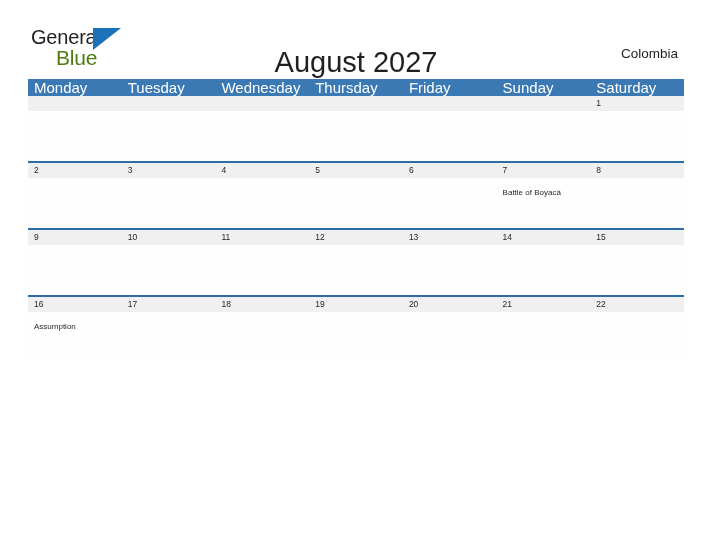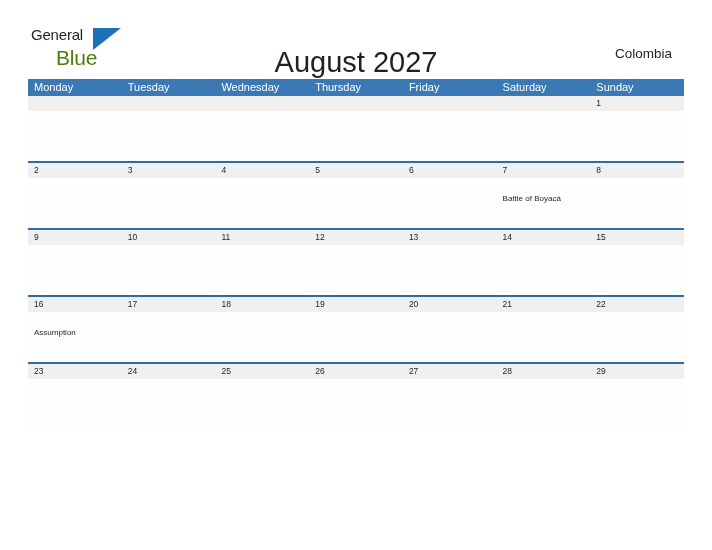--- a/index.html
+++ b/index.html
@@ -25,21 +25,21 @@
     position: absolute;
     left: 31px;
     top: 26px;
     width: 120px;
     height: 46px;
   }
   .logo-general {
     position: absolute;
     left: 0;
     top: 0;
-    font-size: 15px;
+    font-size: 20px;
     letter-spacing: -0.2px;
     color: #231f20;
     font-family: "Liberation Sans", sans-serif;
   }
   .logo-blue {
     position: absolute;
     left: 25px;
     top: 20px;
     font-size: 21px;
     letter-spacing: -0.2px;
@@ -64,21 +64,21 @@
     text-align: center;
     font-size: 29px;
     color: #231f20;
     font-weight: normal;
     font-family: "Liberation Sans", sans-serif;
     margin-top: 16px;
   }
 
   .country-label {
     position: absolute;
-    right: 40px;
+    right: 34px;
     top: 46px;
     font-size: 13.5px;
     color: #231f20;
     font-family: "Liberation Sans", sans-serif;
   }
 
   
   .calendar {
     position: absolute;
     left: 28px;
@@ -87,21 +87,21 @@
   }
 
   .weekday-row {
     display: flex;
     background: #3b79b5;
     height: 17px;
   }
   .weekday-cell {
     flex: 1 1 0;
     color: #ffffff;
-    font-size: 11px;
+    font-size: 15px;
     line-height: 17px;
     padding-left: 6px;
     box-sizing: border-box;
     font-family: "Liberation Sans", sans-serif;
     white-space: nowrap;
     overflow: hidden;
   }
 
   .week-row {
     border-top: 2px solid #2e6da4;
@@ -129,21 +129,21 @@
     padding-left: 6px;
     box-sizing: border-box;
     font-family: "Liberation Sans", sans-serif;
   }
   .day-event-cell {
     flex: 1 1 0;
     font-size: 8px;
     line-height: 13px;
     color: #231f20;
     padding-left: 6px;
-    padding-top: 14px;
+    padding-top: 8px;
     box-sizing: border-box;
     font-family: "Liberation Sans", sans-serif;
     white-space: nowrap;
     overflow: hidden;
   }
 </style>
 </head>
 <body>
 
 <div class="page-header">
@@ -160,22 +160,22 @@
 
 </div>
 
 <div class="calendar">
   <div class="weekday-row" id="weekday-row">
       <div class="weekday-cell">Monday</div>
       <div class="weekday-cell">Tuesday</div>
       <div class="weekday-cell">Wednesday</div>
       <div class="weekday-cell">Thursday</div>
       <div class="weekday-cell">Friday</div>
+      <div class="weekday-cell">Sunday</div>
       <div class="weekday-cell">Saturday</div>
-      <div class="weekday-cell">Sunday</div>
     </div>
   <div id="weeks-container">
       <div class="week-row">
         <div class="day-strip">
           <div class="day-num-cell"></div>
           <div class="day-num-cell"></div>
           <div class="day-num-cell"></div>
           <div class="day-num-cell"></div>
           <div class="day-num-cell"></div>
           <div class="day-num-cell"></div>
@@ -244,34 +244,14 @@
         <div class="day-body">
           <div class="day-event-cell">Assumption</div>
           <div class="day-event-cell"></div>
           <div class="day-event-cell"></div>
           <div class="day-event-cell"></div>
           <div class="day-event-cell"></div>
           <div class="day-event-cell"></div>
           <div class="day-event-cell"></div>
         </div>
       </div>
-      <div class="week-row">
-        <div class="day-strip">
-          <div class="day-num-cell">23</div>
-          <div class="day-num-cell">24</div>
-          <div class="day-num-cell">25</div>
-          <div class="day-num-cell">26</div>
-          <div class="day-num-cell">27</div>
-          <div class="day-num-cell">28</div>
-          <div class="day-num-cell">29</div>
-        </div>
-        <div class="day-body">
-          <div class="day-event-cell"></div>
-          <div class="day-event-cell"></div>
-          <div class="day-event-cell"></div>
-          <div class="day-event-cell"></div>
-          <div class="day-event-cell"></div>
-          <div class="day-event-cell"></div>
-          <div class="day-event-cell"></div>
-        </div>
-      </div>
     </div>
 </div>
 
 </body></html>

